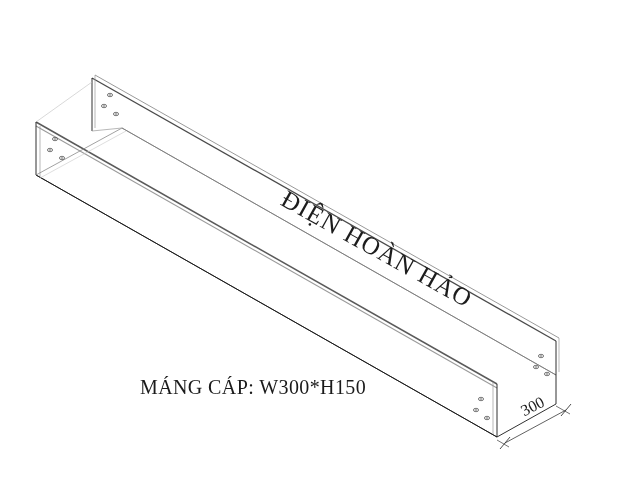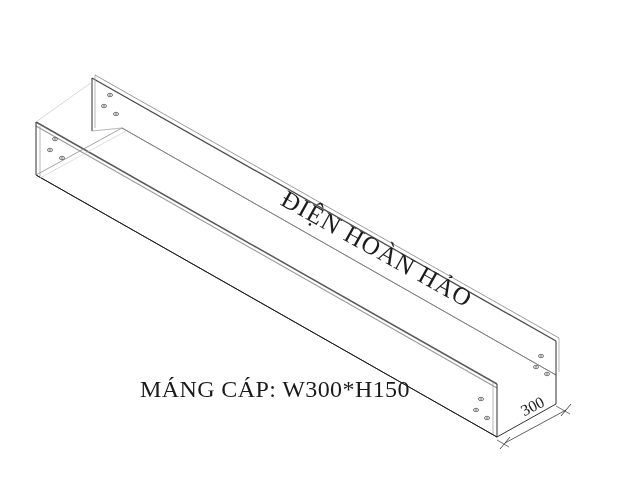--- a/index.html
+++ b/index.html
@@ -20,21 +20,21 @@
     left: 0;
     top: 0;
     width: 640px;
     height: 480px;
   }
   .caption {
     position: absolute;
     left: 140px;
     top: 376px;
     font-family: "Liberation Serif", serif;
-    font-size: 24px;
+    font-size: 20px;
     letter-spacing: 0.4px;
     color: #1a1a1a;
     white-space: nowrap;
   }
   .watermark {
     position: absolute;
     left: 290px;
     top: 185px;
     font-family: "Liberation Serif", serif;
     font-size: 25px;

